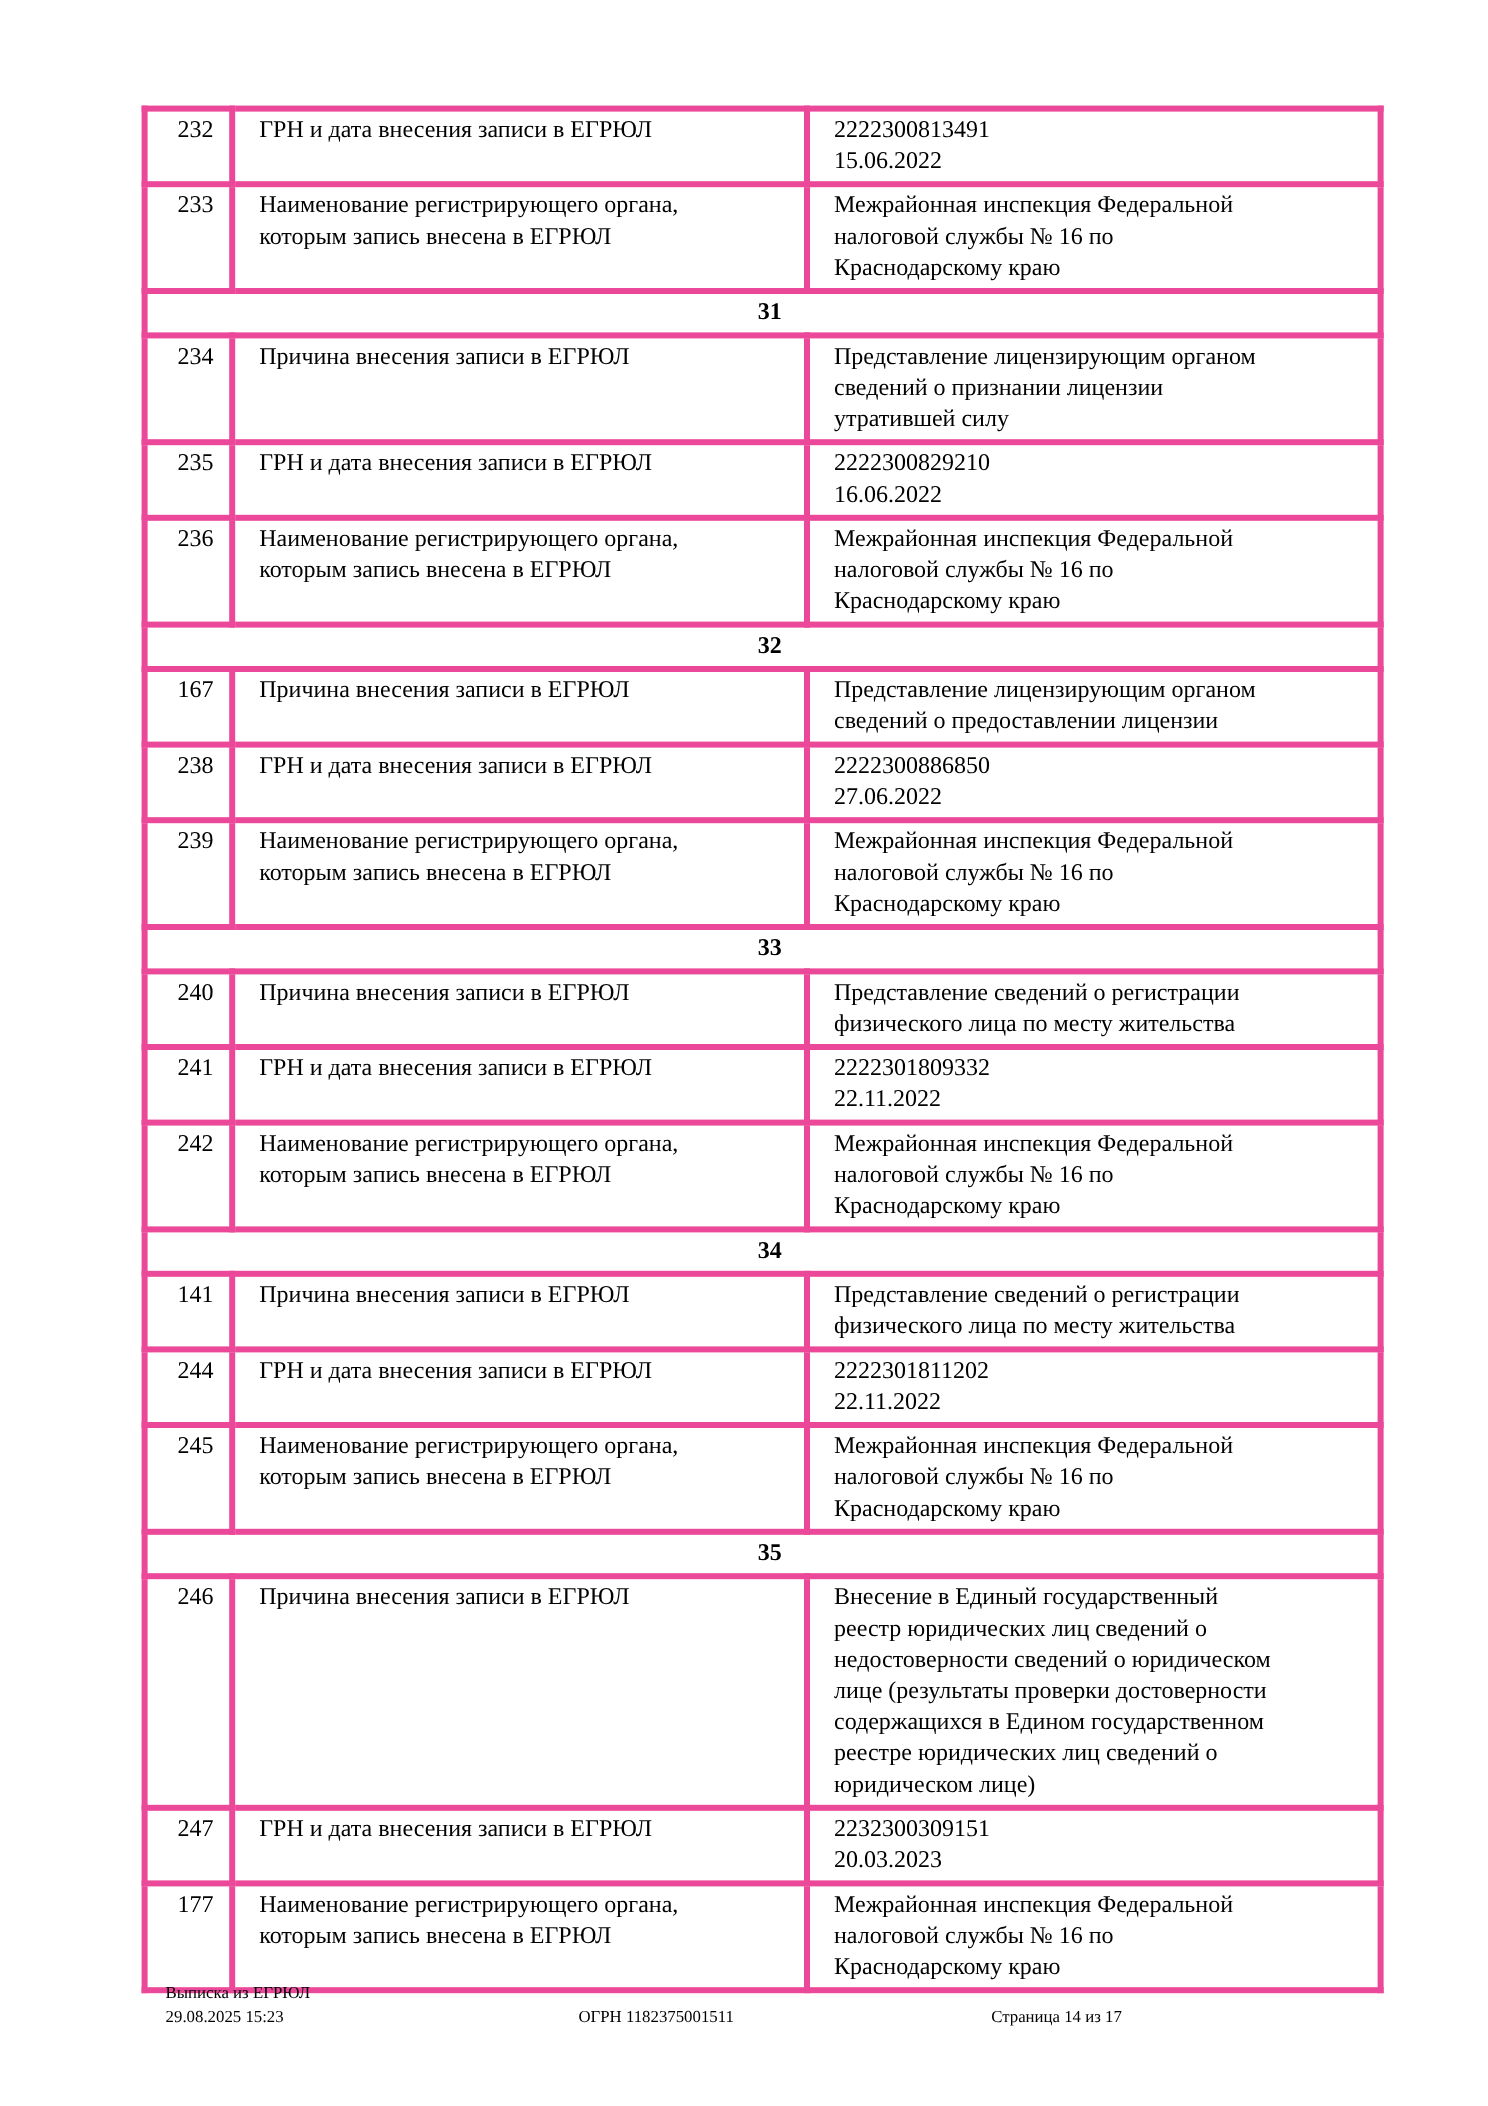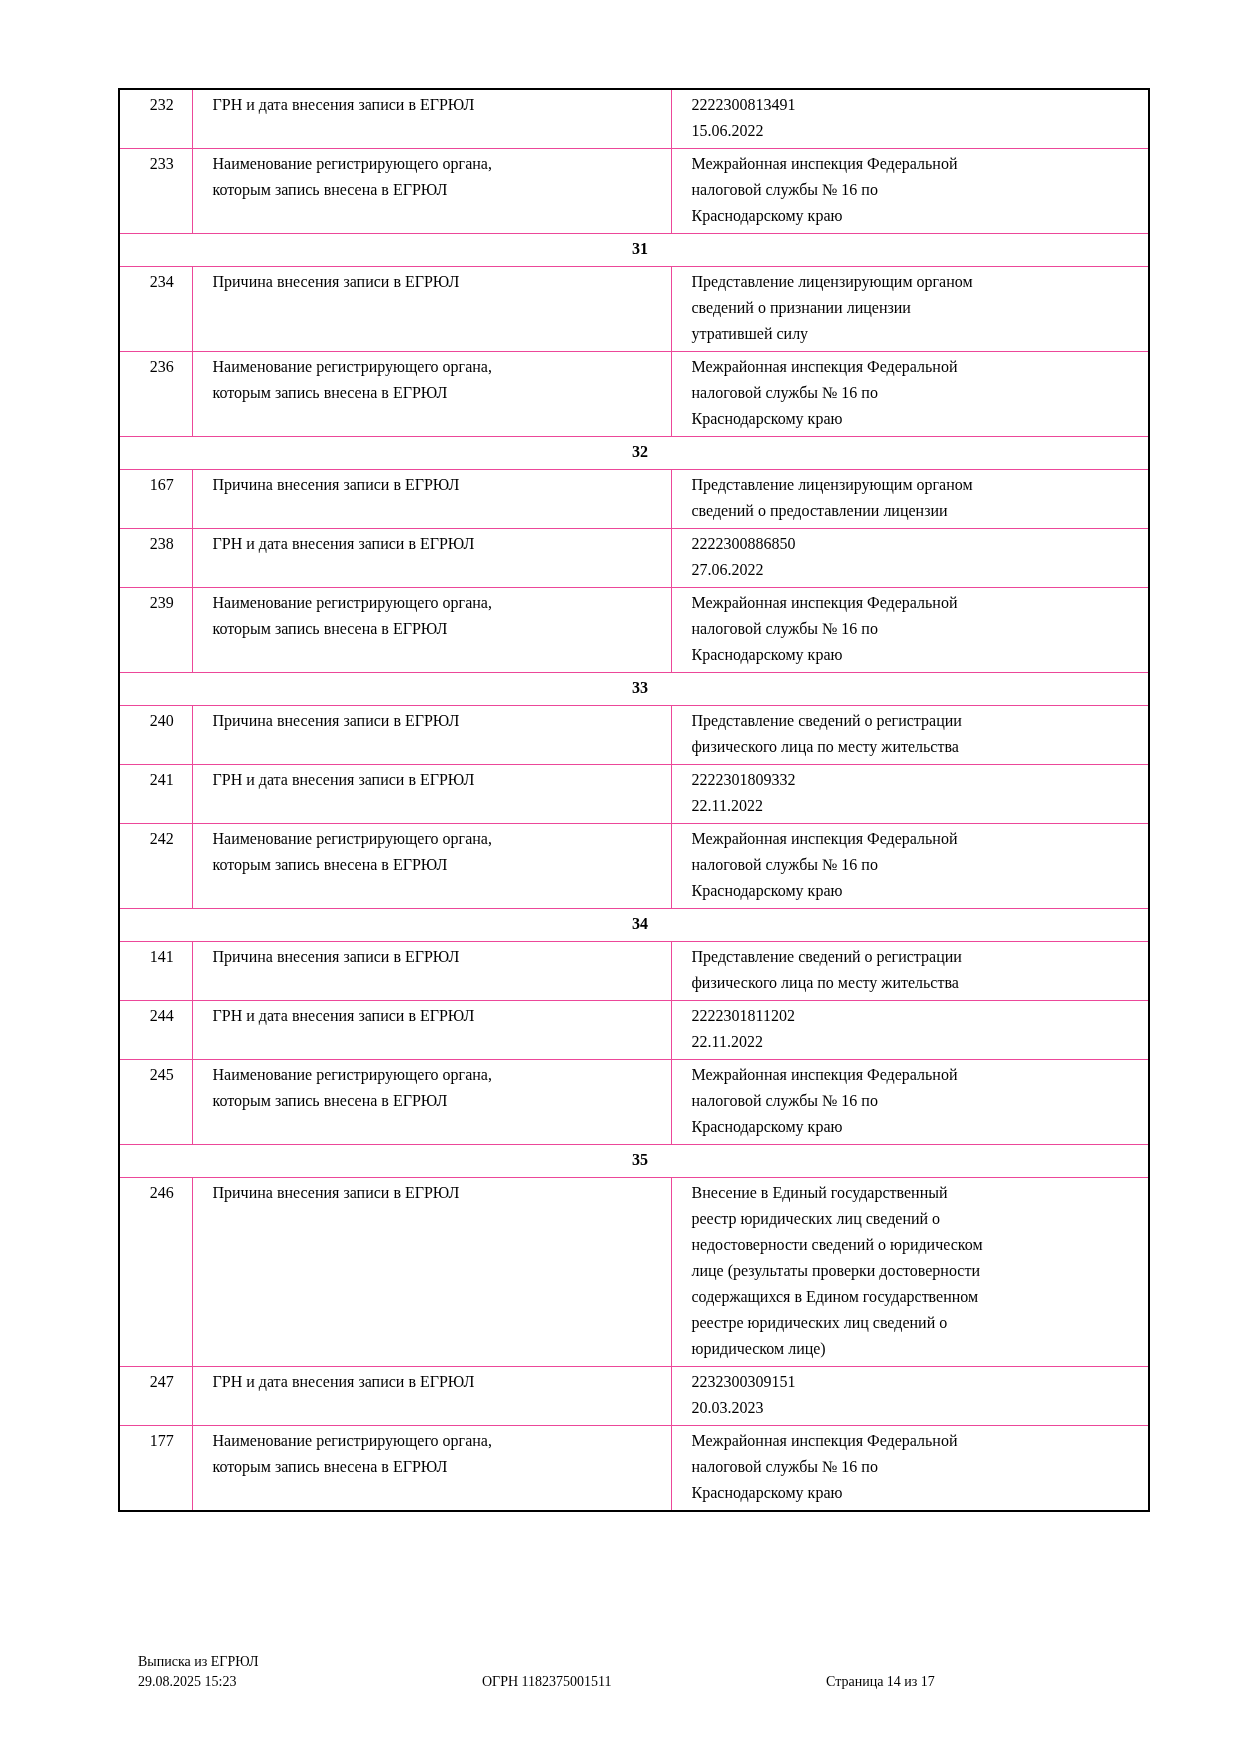--- a/index.html
+++ b/index.html
@@ -25,23 +25,23 @@
   table.egrul {
     position: absolute;
     left: 118px;
     top: 88px;
     width: 1030px;
     border-collapse: collapse;
     table-layout: fixed;
     border: 2px solid #000000;
   }
   table.egrul td {
-    border: 1px solid #ec4899;
+    border: 5px solid #ec4899;
     vertical-align: top;
-    font-size: 16px;
+    font-size: 20px;
     line-height: 26px;
     padding: 2px 8px 4px 20px;
   }
   col.c-num   { width: 73px;  }
   col.c-label { width: 479px; }
   col.c-value { width: 478px; }
   td.num-cell {
     text-align: center;
     padding-left: 2px;
     padding-right: 6px;
@@ -100,20 +100,26 @@
           <td colspan="3" class="section-cell">31</td>
         </tr>
         <tr>
           <td class="num-cell">234</td>
           <td class="label-cell">Причина внесения записи в ЕГРЮЛ</td>
           <td class="value-cell">Представление лицензирующим органом
 сведений о признании лицензии
 утратившей силу</td>
         </tr>
         <tr>
+          <td class="num-cell">235</td>
+          <td class="label-cell">ГРН и дата внесения записи в ЕГРЮЛ</td>
+          <td class="value-cell">2222300829210
+16.06.2022</td>
+        </tr>
+        <tr>
           <td class="num-cell">236</td>
           <td class="label-cell">Наименование регистрирующего органа,
 которым запись внесена в ЕГРЮЛ</td>
           <td class="value-cell">Межрайонная инспекция Федеральной
 налоговой службы № 16 по
 Краснодарскому краю</td>
         </tr>
         <tr>
           <td colspan="3" class="section-cell">32</td>
         </tr>

